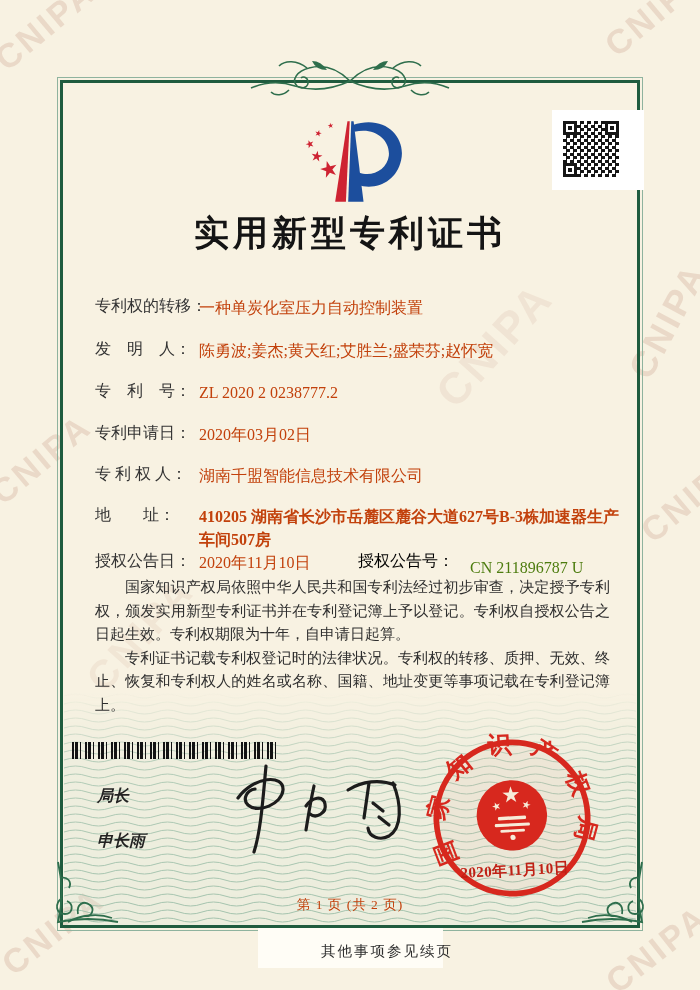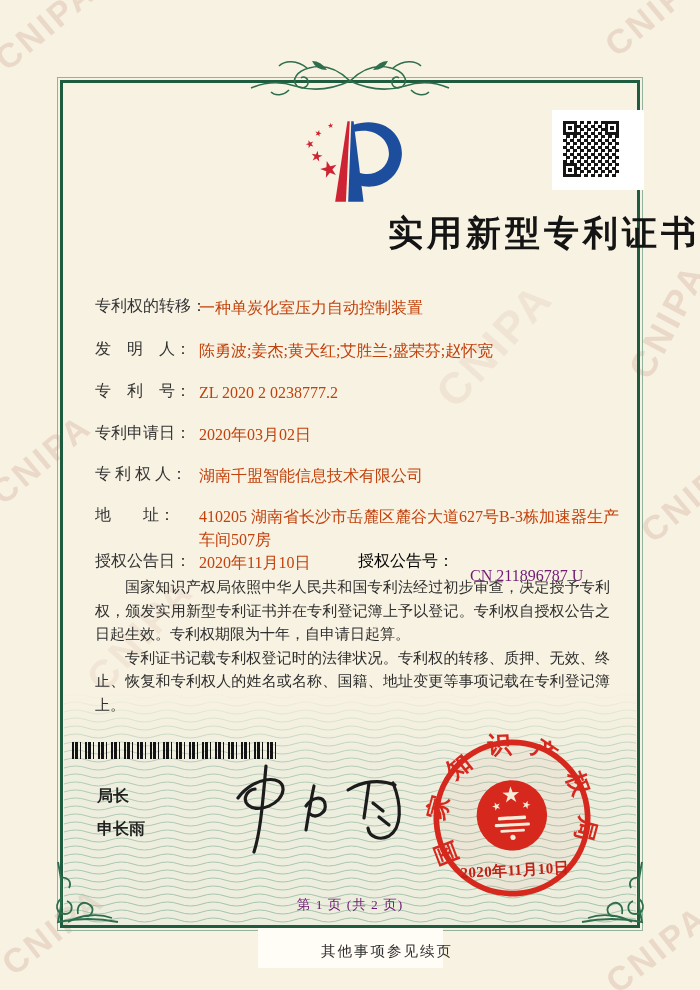--- a/index.html
+++ b/index.html
@@ -23,39 +23,39 @@
   .ornament{position:absolute;}
   .cert-no{position:absolute;left:92px;top:116px;font-size:15px;letter-spacing:1.5px;color:#3a3a3a;}
   .logo{position:absolute;left:293px;top:116px;}
   .qr-patch{position:absolute;left:552px;top:110px;width:92px;height:80px;background:#ffffff;}
   .qr{position:absolute;left:11px;top:11px;width:56px;height:56px;
       background:repeating-conic-gradient(#161616 0% 25%, #ffffff 0% 50%) 0 0 / 7px 7px;}
   .finder{position:absolute;width:14px;height:14px;background:#fff;border:3px solid #161616;box-sizing:border-box;}
   .finder i{position:absolute;left:2px;top:2px;width:4px;height:4px;background:#161616;display:block;}
   .f-tl{left:0;top:0;} .f-tr{right:0;top:0;} .f-bl{left:0;bottom:0;}
   .title{
-    position:absolute;left:0;top:210px;width:100%;text-align:right;
+    position:absolute;left:0;top:210px;width:100%;text-align:center;
     font-size:35px;font-weight:bold;letter-spacing:4px;color:#141414;
   }
   .field{position:absolute;left:95px;font-size:16px;}
   .field .lbl{position:absolute;left:0;top:0;width:112px;white-space:nowrap;color:#333;}
   .field .val{position:absolute;left:104px;top:0;width:430px;line-height:23px;color:#c2410c;}
   .grant .lbl2{position:absolute;left:263px;top:0;white-space:nowrap;color:#000000;}
-  .grant .val2{position:absolute;left:375px;top:16px;white-space:nowrap;color:#701a75;}
+  .grant .val2{position:absolute;left:375px;top:8px;white-space:nowrap;color:#4d7c0f;}
   .paras{position:absolute;left:95px;top:576px;width:515px;font-size:15px;line-height:23.5px;text-align:justify;color:#2e2e2e;}
   .paras p{margin:0;text-indent:2em;font-family:Liberation Serif, serif;}
   .barcode{
     position:absolute;left:72px;top:742px;width:205px;height:17px;
     background:repeating-linear-gradient(90deg,#131313 0 2px,transparent 2px 3px,#131313 3px 6px,transparent 6px 8px,#131313 8px 9px,transparent 9px 13px);
   }
   .director{position:absolute;left:97px;top:786px;font-family:"Liberation Sans","DejaVu Sans",sans-serif;font-size:16px;font-weight:600;color:#222;}
-  .director div{margin-bottom:12px;}
+  .director div{margin-bottom:24px;font-style:italic;}
   .signature{position:absolute;left:210px;top:758px;}
   .seal{position:absolute;left:424px;top:730px;transform:rotate(-3deg);}
-  .page-info{position:absolute;left:60px;top:896px;width:580px;text-align:center;font-size:13.5px;letter-spacing:1px;color:#701a75;}
+  .page-info{position:absolute;left:60px;top:896px;width:580px;text-align:center;font-size:13.5px;letter-spacing:1px;color:#c2410c;}
   .footer-patch{position:absolute;left:258px;top:928px;width:185px;height:40px;background:#fffdf6;}
   .footer-note{position:absolute;left:0;top:942px;width:100%;text-align:center;font-size:14.5px;letter-spacing:2px;color:#2e2e2e;padding-left:37px;}
 </style>
 </head>
 <body>
 
 <div class="page">
 
   <span class="wm" style="left:-14px;top:6px;transform:rotate(-40deg);font-size:34px;">CNIPA</span>
   <span class="wm" style="left:596px;top:-8px;transform:rotate(-40deg);font-size:34px;">CNIPA</span>
@@ -164,21 +164,21 @@
   <div class="field" style="top:423px;">
     <span class="lbl">专利申请日：</span>
     <span class="val">2020年03月02日</span>
   </div>
   <div class="field" style="top:464px;">
     <span class="lbl">专 利 权 人：</span>
     <span class="val">湖南千盟智能信息技术有限公司</span>
   </div>
   <div class="field" style="top:505px;">
     <span class="lbl">地　　址：</span>
-    <span class="val" style="width:420px;">410205 湖南省长沙市岳麓区麓谷大道627号B-3栋加速器生产车间507房</span>
+    <span class="val" style="width:420px;font-weight:bold;">410205 湖南省长沙市岳麓区麓谷大道627号B-3栋加速器生产车间507房</span>
   </div>
 
   <div class="field grant" style="top:551px;">
     <span class="lbl">授权公告日：</span>
     <span class="val" style="white-space:nowrap;">2020年11月10日</span>
     <span class="lbl2">授权公告号：</span>
     <span class="val2">CN 211896787 U</span>
   </div>
 
   <div class="paras">

